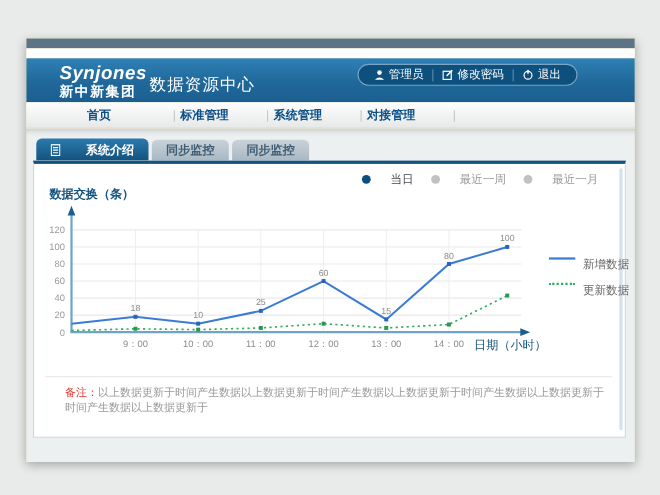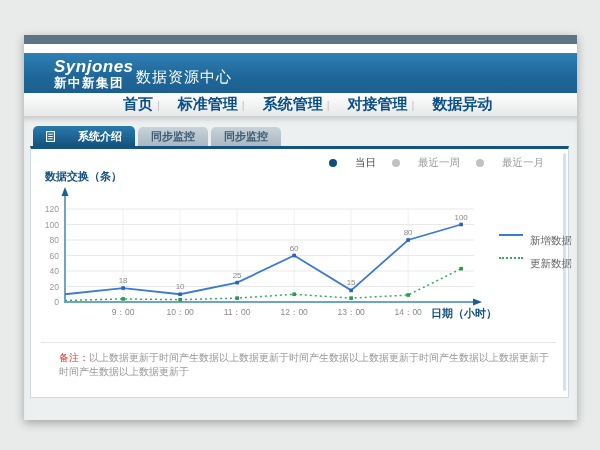--- a/index.html
+++ b/index.html
@@ -19,21 +19,21 @@
   .app-title{position:absolute;left:112px;top:15px;color:#fff;font-size:15px;letter-spacing:1px;}
   .user-pill{position:absolute;right:52px;top:5px;height:18px;display:flex;align-items:center;
              background:#0d4f7d;border:1px solid #7aa6c4;border-radius:11px;padding:0 6px;}
   .pill-item{display:flex;align-items:center;gap:4px;color:#fff;font-size:10.5px;padding:0 8px;cursor:pointer;white-space:nowrap;}
   .pill-sep{width:1px;height:11px;background:rgba(255,255,255,.35);}
 
   
   .nav{position:absolute;left:0;top:58px;width:100%;height:24px;box-sizing:border-box;
        background:linear-gradient(#fefefe,#e7e8e8);border-bottom:1px solid #cfd1d1;
        display:flex;align-items:center;padding-left:55px;}
-  .nav-item{color:#0a4f88;font-weight:bold;font-size:15px;width:74px;text-align:right;cursor:pointer;}
+  .nav-item{color:#0a4f88;font-weight:bold;font-size:11px;width:74px;text-align:left;cursor:pointer;}
   .nav-sep{color:#c3c3c3;font-size:11px;margin:0 4px;}
 
   
   .content{position:absolute;left:0;top:82px;width:100%;height:303px;background:#edf0f1;
            box-shadow:inset 0 5px 6px -4px rgba(0,0,0,.22);}
   .tabs{position:absolute;left:9px;top:9px;display:flex;align-items:flex-end;}
   .tab{height:20px;display:flex;align-items:center;gap:23px;font-size:11px;font-weight:bold;
        padding:0 13px;border-radius:5px 5px 0 0;cursor:pointer;white-space:nowrap;}
   .tab.active{background:linear-gradient(#2a7aad,#14527f);color:#fff;}
   .tab.inactive{background:linear-gradient(#c9d2d9,#a9b8c3);color:#3f5d74;margin-left:3px;height:19px;}
@@ -44,21 +44,21 @@
 
   .radio-row{position:absolute;right:24px;top:7px;display:flex;gap:16px;align-items:center;}
   .radio{display:flex;align-items:center;gap:18px;font-size:10.5px;color:#9a9a9a;cursor:pointer;}
   .radio .dot{width:8px;height:8px;border-radius:50%;background:#c1c1c1;}
   .radio.selected{color:#44494e;}
   .radio.selected .dot{background:#0d4e7e;}
 
   .y-title{position:absolute;left:14px;top:20px;color:#14537f;font-size:11px;font-weight:bold;}
   .chart-svg{position:absolute;left:7px;top:30px;}
   .chart-svg text{font-family:"Liberation Sans","DejaVu Sans",sans-serif;}
-  .x-title{position:absolute;left:400px;top:157px;color:#14537f;font-size:11px;font-weight:bold;}
+  .x-title{position:absolute;left:400px;top:157px;color:#14537f;font-size:11px;font-weight:normal;}
 
   .legend{position:absolute;left:468px;top:85px;display:flex;flex-direction:column;gap:9px;}
   .legend-row{display:flex;align-items:flex-start;gap:7px;font-size:10.5px;color:#666;white-space:nowrap;}
   .legend-line{width:24px;height:0;}
   .legend-line.solid{border-top:2px solid #3a7bd5;}
   .legend-line.dotted{border-top:2px dotted #2fae60;}
 
   .divider{position:absolute;left:10px;top:193px;width:515px;height:1px;background:#e7e7e7;}
   .note{position:absolute;left:28px;top:202px;width:490px;font-size:10px;color:#999;line-height:1.4;font-family:Liberation Serif, serif;}
   .note-prefix{color:#df382e;}
@@ -71,32 +71,56 @@
     <div class="card-topstrip"></div>
     <div class="card-white-gap"></div>
 
     <div class="header">
       <div class="logo">
         <div class="logo-1">Synjones</div>
         <div class="logo-2">新中新集团</div>
       </div>
       <div class="app-title">数据资源中心</div>
 
+      <div class="user-pill">
+        <div class="pill-item">
+          <svg width="10" height="10" viewBox="0 0 10 10">
+            <circle cx="5" cy="3" r="2.1" fill="#fff"></circle>
+              <path d="M0.8 9.5 Q5 5.6 9.2 9.5 Z" fill="#fff"></path>
+          </svg>
+          <span>管理员</span>
+        </div>
+        <div class="pill-sep"></div>
+        <div class="pill-item">
+          <svg width="10" height="10" viewBox="0 0 10 10">
+            <rect x="0.8" y="1.8" width="7.4" height="7.4" fill="none" stroke="#fff" stroke-width="1.1"></rect>
+            <line x1="4" y1="6" x2="9.2" y2="0.8" stroke="#fff" stroke-width="1.3"></line>
+          </svg>
+          <span>修改密码</span>
+        </div>
+        <div class="pill-sep"></div>
+        <div class="pill-item">
+          <svg width="10" height="10" viewBox="0 0 10 10">
+            <circle cx="5" cy="5.4" r="3.6" fill="none" stroke="#fff" stroke-width="1.1"></circle>
+            <line x1="5" y1="0.4" x2="5" y2="4" stroke="#fff" stroke-width="1.4"></line>
+          </svg>
+          <span>退出</span>
+        </div>
+      </div>
     </div>
 
     <div class="nav">
       <div class="nav-item">首页</div>
       <div class="nav-sep">|</div>
       <div class="nav-item">标准管理</div>
       <div class="nav-sep">|</div>
       <div class="nav-item">系统管理</div>
       <div class="nav-sep">|</div>
       <div class="nav-item">对接管理</div>
       <div class="nav-sep">|</div>
-      <div class="nav-item">数据异动</div>
     </div>
 
     <div class="content">
       <div class="tabs">
         <div class="tab active">
           <svg width="9" height="11" viewBox="0 0 9 11">
             <rect x="0.6" y="0.6" width="7.8" height="9.8" fill="none" stroke="#fff" stroke-width="1.1"></rect>
             <line x1="2.2" y1="3.2" x2="6.8" y2="3.2" stroke="#fff" stroke-width="1"></line>
             <line x1="2.2" y1="5.5" x2="6.8" y2="5.5" stroke="#fff" stroke-width="1"></line>
             <line x1="2.2" y1="7.8" x2="6.8" y2="7.8" stroke="#fff" stroke-width="1"></line>

